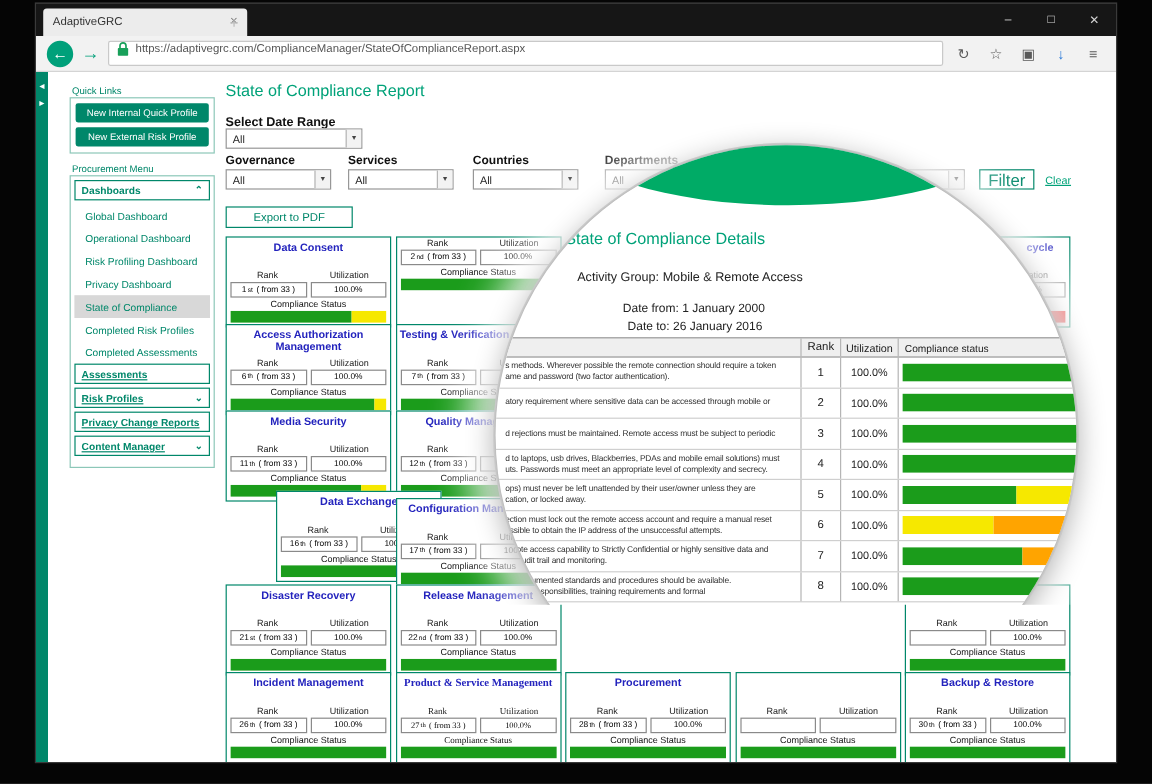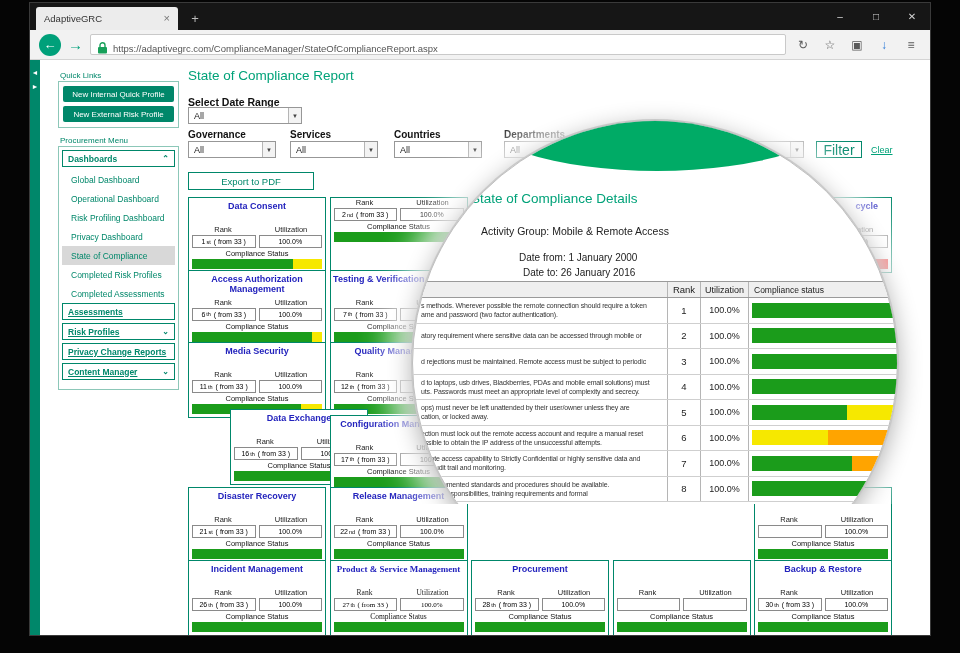--- a/index.html
+++ b/index.html
@@ -1,29 +1,29 @@
 <!DOCTYPE html>
 <html><head>
 <meta charset="utf-8">
 <style>
   *{margin:0;padding:0;box-sizing:border-box}
   html,body{width:960px;height:653px;background:#050505;font-family:"Liberation Sans",sans-serif;overflow:hidden}
   .stage{position:relative;width:960px;height:653px;background:#050505}
   .window{position:absolute;left:30px;top:3px;width:900px;height:632px;background:#fff;outline:1px solid #3a3a3a}
   
   .titlebar{position:absolute;left:0;top:0;right:0;height:27px;background:#161616}
-  .tab{position:absolute;left:6px;top:4px;width:142px;height:23px;background:#ececec;border-radius:3px 3px 0 0;display:flex;align-items:center;padding:0 8px;font-size:9.5px;color:#333}
+  .tab{position:absolute;left:6px;top:4px;width:170px;height:23px;background:#ececec;border-radius:3px 3px 0 0;display:flex;align-items:center;padding:0 8px;font-size:9.5px;color:#333}
   .tab-close{margin-left:auto;color:#777;font-size:11px;line-height:1}
   .newtab{position:absolute;left:154px;top:7px;width:22px;height:18px;color:#bbb;text-align:center;font-size:13px;line-height:18px}
   .win-controls{position:absolute;right:0;top:0;height:27px;display:flex}
   .win-btn{width:36px;height:27px;color:#d5d5d5;font-size:10px;display:flex;align-items:center;justify-content:center}
   .navbar{position:absolute;left:0;top:27px;right:0;height:30px;background:#f2f2f2;border-bottom:1px solid #d4d4d4;display:flex;align-items:center;padding:0 9px;gap:7px}
   .nav-back{width:22px;height:22px;border-radius:50%;background:#00A07A;color:#fff;font-size:13px;display:flex;align-items:center;justify-content:center;flex:none}
   .nav-fwd{color:#00A07A;font-size:15px;font-weight:bold;flex:none}
-  .urlbar{flex:1;height:21px;background:#fff;border:1px solid #c9c9c9;border-radius:2px;display:flex;align-items:flex-end;padding:0 7px;gap:6px;font-size:9.5px;color:#555;overflow:hidden;white-space:nowrap}
+  .urlbar{flex:1;height:21px;background:#fff;border:1px solid #c9c9c9;border-radius:2px;display:flex;align-items:flex-start;padding:0 7px;gap:6px;font-size:9.5px;color:#555;overflow:hidden;white-space:nowrap}
   .nav-icon{width:20px;text-align:center;color:#5a5a5a;font-size:12px;flex:none}
   .nav-icon.dl{color:#2d7bd8;font-weight:bold}
   
   .page{position:absolute;left:0;top:57px;right:0;bottom:0;background:#fff;overflow:hidden}
   .strip{position:absolute;left:0;top:0;width:10px;bottom:0;background:#00876A}
   .strip-arrow{position:absolute;left:1px;width:8px;height:10px;color:#fff;font-size:7px;line-height:10px;text-align:center}
   
   .ql-label,.nm-label{position:absolute;left:30px;font-size:8px;color:#00876A}
   .ql-label{top:11px}.nm-label{top:76px}
   .ql-box{position:absolute;left:28px;top:21px;width:121px;height:47px;border:1px solid #8CC7B8}
@@ -35,21 +35,21 @@
   .side-item{height:19px;display:flex;align-items:center;padding-left:9px;font-size:8.5px;color:#00876A;cursor:default}
   .side-item.sel{background:#D8D8D8}
   
   .content-title{position:absolute;left:158px;top:8px;font-size:13.5px;color:#00A279}
   .dr-label{position:absolute;left:158px;top:36px;font-size:10.5px;font-weight:bold;color:#111}
   .select{position:absolute;height:17px;border:1px solid #979797;background:#fff;font-size:9px;color:#222;display:flex;align-items:center;padding:0 0 0 5px}
   .select .caret{margin-left:auto;border-left:1px solid #b5b5b5;height:100%;width:13px;display:flex;align-items:center;justify-content:center;font-size:6px;color:#444;background:#f3f3f3}
   .flabel{position:absolute;top:69px;font-size:10px;font-weight:bold;color:#111}
   .btn-filter{position:absolute;left:786px;top:81px;width:46px;height:17px;border:1px solid #00876A;background:#fff;color:#00876A;font-size:14px;display:flex;align-items:center;justify-content:center}
   .clear-link{position:absolute;left:841px;top:85px;font-size:9px;color:#00A279;text-decoration:underline}
-  .btn-export{position:absolute;left:158px;top:112px;width:126px;height:18px;border:1px solid #00876A;background:#fff;color:#00876A;font-size:9.5px;display:flex;align-items:center;justify-content:center}
+  .btn-export{position:absolute;left:158px;top:112px;width:106px;height:18px;border:1px solid #00876A;background:#fff;color:#00876A;font-size:9.5px;display:flex;align-items:center;justify-content:center}
   
   .card{position:absolute;width:138px;height:76px;border:1px solid #00876A;background:#fff;display:flex;flex-direction:column}
   .card-title{flex:1;padding:3px 2px 0;font-size:9px;font-weight:bold;color:#2323BD;text-align:center;line-height:10px}
   .card.partial .card-title{text-align:right;padding-right:13px}
   .card-heads{display:flex;font-size:7.5px;color:#222}
   .card-heads span{width:50%;text-align:center}
   .card-vals{display:flex;gap:3px;padding:1px 3px 0}
   .vbox{flex:1;border:1px solid #8a8a8a;height:13px;font-size:7px;display:flex;align-items:center;justify-content:center;white-space:nowrap;overflow:hidden}
   .vbox sup{font-size:5.5px;margin:0 1px}
   .card-status{font-size:7.5px;text-align:center;margin-top:1px;color:#111}

